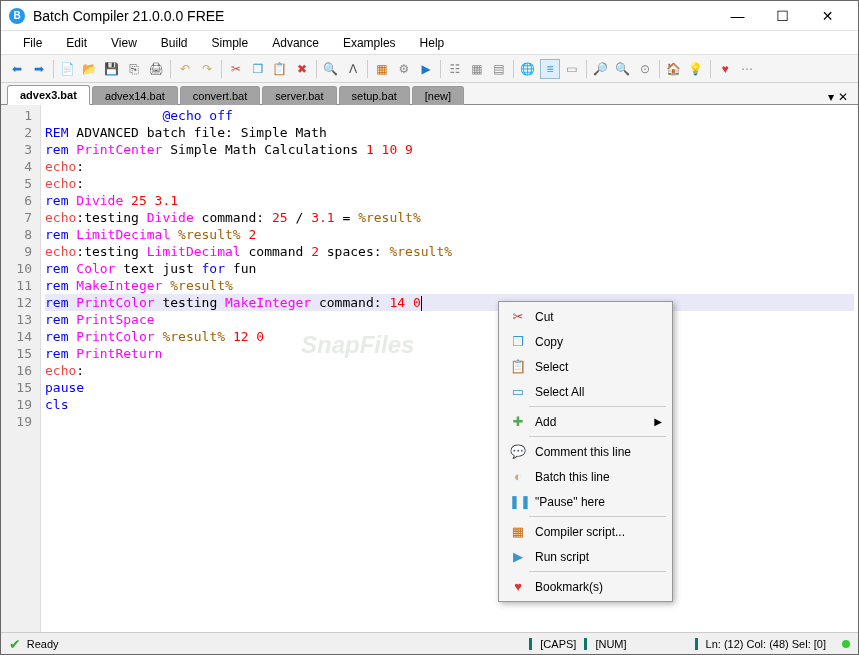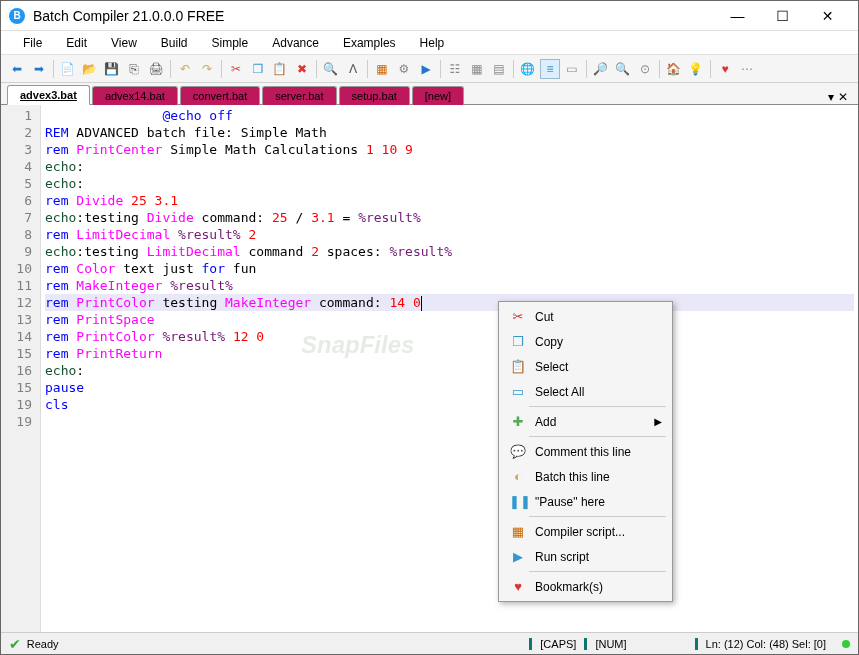--- a/index.html
+++ b/index.html
@@ -72,34 +72,33 @@
       align-items: flex-end;
       padding: 0 6px;
       background: #f5f5f5;
       border-bottom: 1px solid #888;
       position: relative;
     }
     .tab {
       padding: 3px 12px;
       border: 1px solid #999;
       border-bottom: none;
-      background: #be185d;
+      background: #a3a3a3;
       font-size: 11px;
       cursor: pointer;
       margin-right: 2px;
       border-radius: 3px 3px 0 0;
       position: relative;
       top: 1px;
     }
     .tab.active {
       background: #fff;
       font-weight: bold;
       border-bottom: 1px solid #fff;
       z-index: 2;
-      text-decoration: underline;
     }
     .tabbar-right {
       margin-left: auto;
       display: flex;
       gap: 4px;
       align-items: center;
       padding-right: 4px;
     }
     .tabbar-right span { cursor: pointer; font-size: 12px; }
     .editor {
@@ -121,24 +120,24 @@
     .gutter div { height: 17px; line-height: 17px; }
     .code {
       flex: 1;
       padding: 2px 4px;
       white-space: pre;
       position: relative;
     }
     .code .line { height: 17px; line-height: 17px; }
     .code .line.highlighted { background: #e8e8f8; }
     .kw-rem { color: #0000ff; }
-    .kw-echo { color: #14532d; }
+    .kw-echo { color: #ef4444; }
     .kw-cmd { color: #0000ff; }
     .kw-func { color: #ff00ff; }
-    .kw-var { color: #701a75; }
+    .kw-var { color: #a16207; }
     .kw-num { color: #ff0000; }
     .txt { color: #000; }
     .caret {
       display: inline-block;
       width: 1px; height: 15px;
       background: #000;
       vertical-align: middle;
     }
     .context-menu {
       position: absolute;

